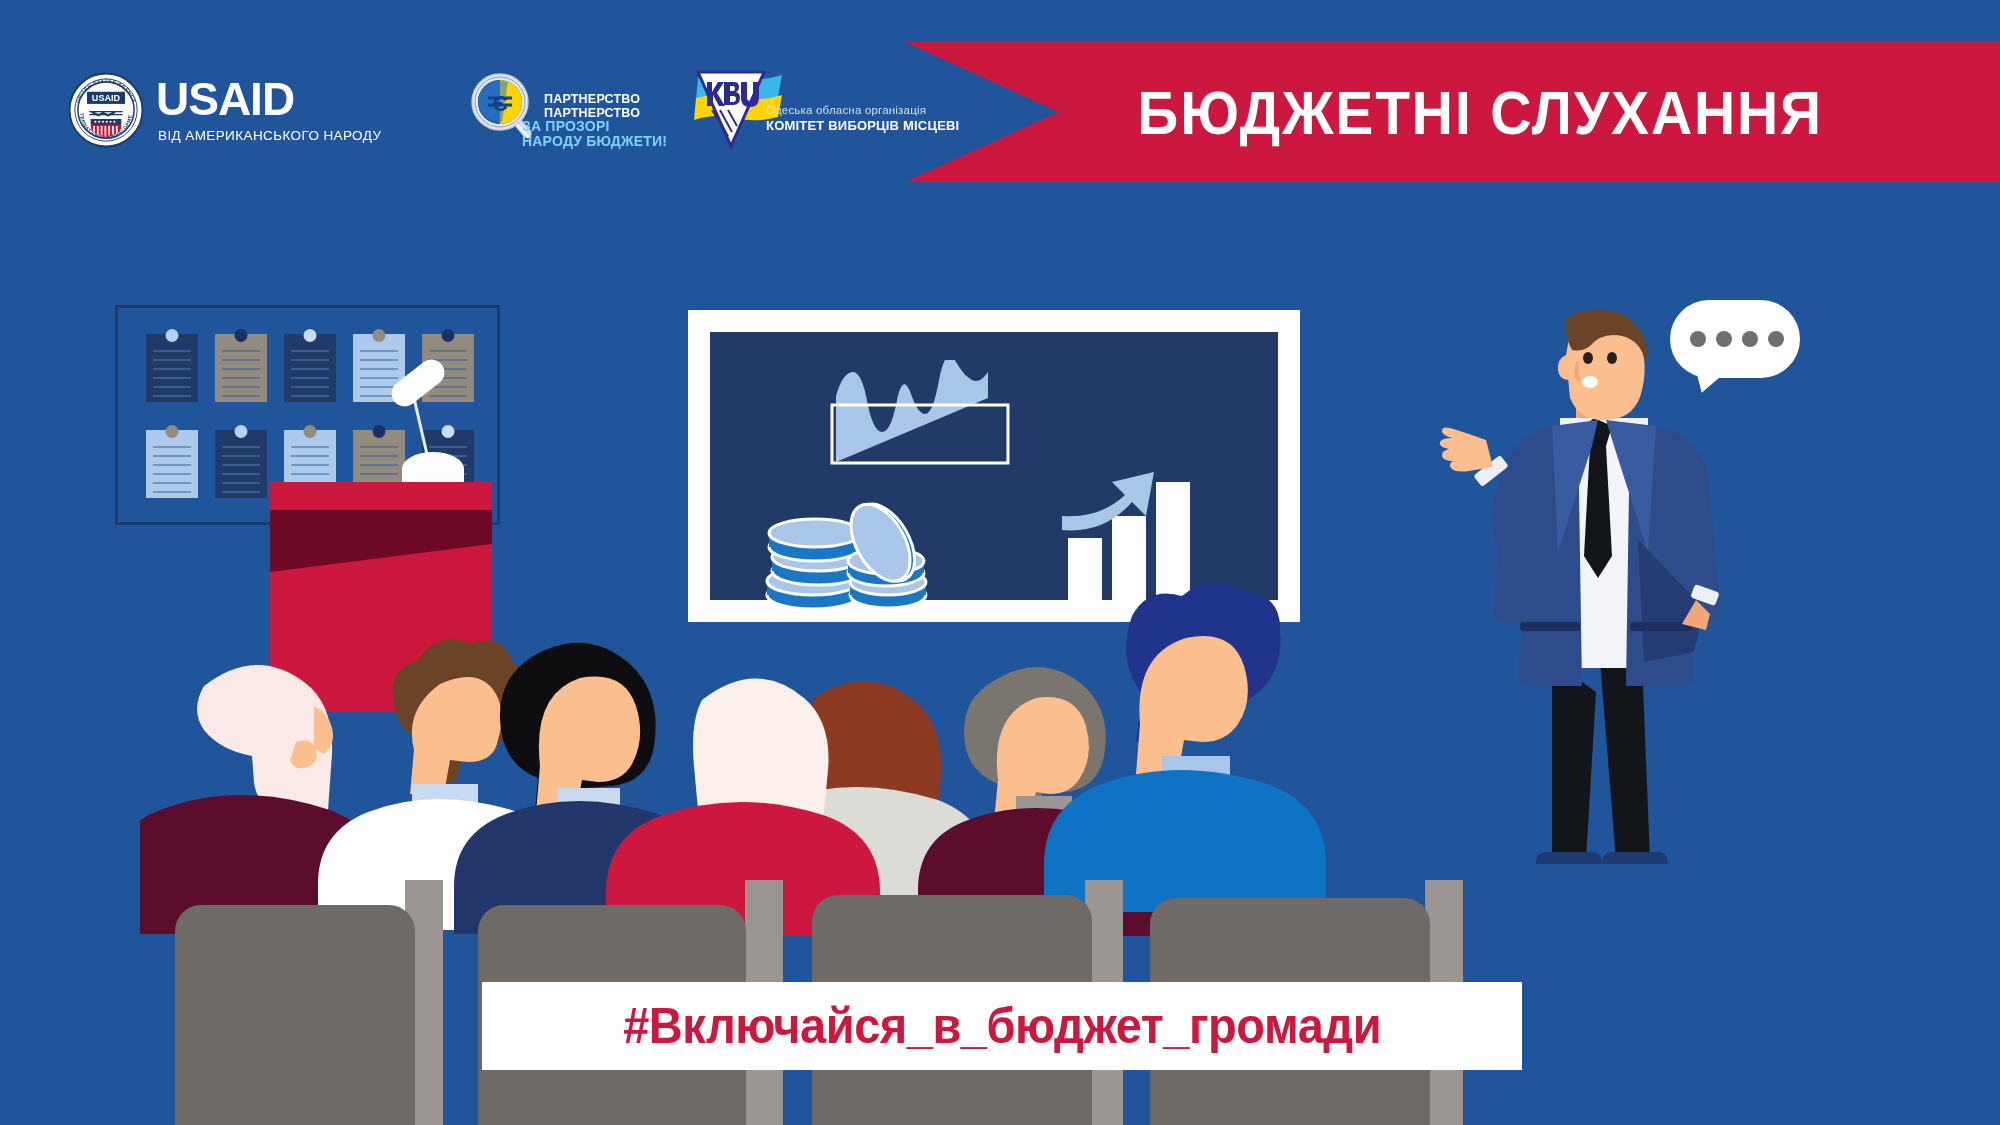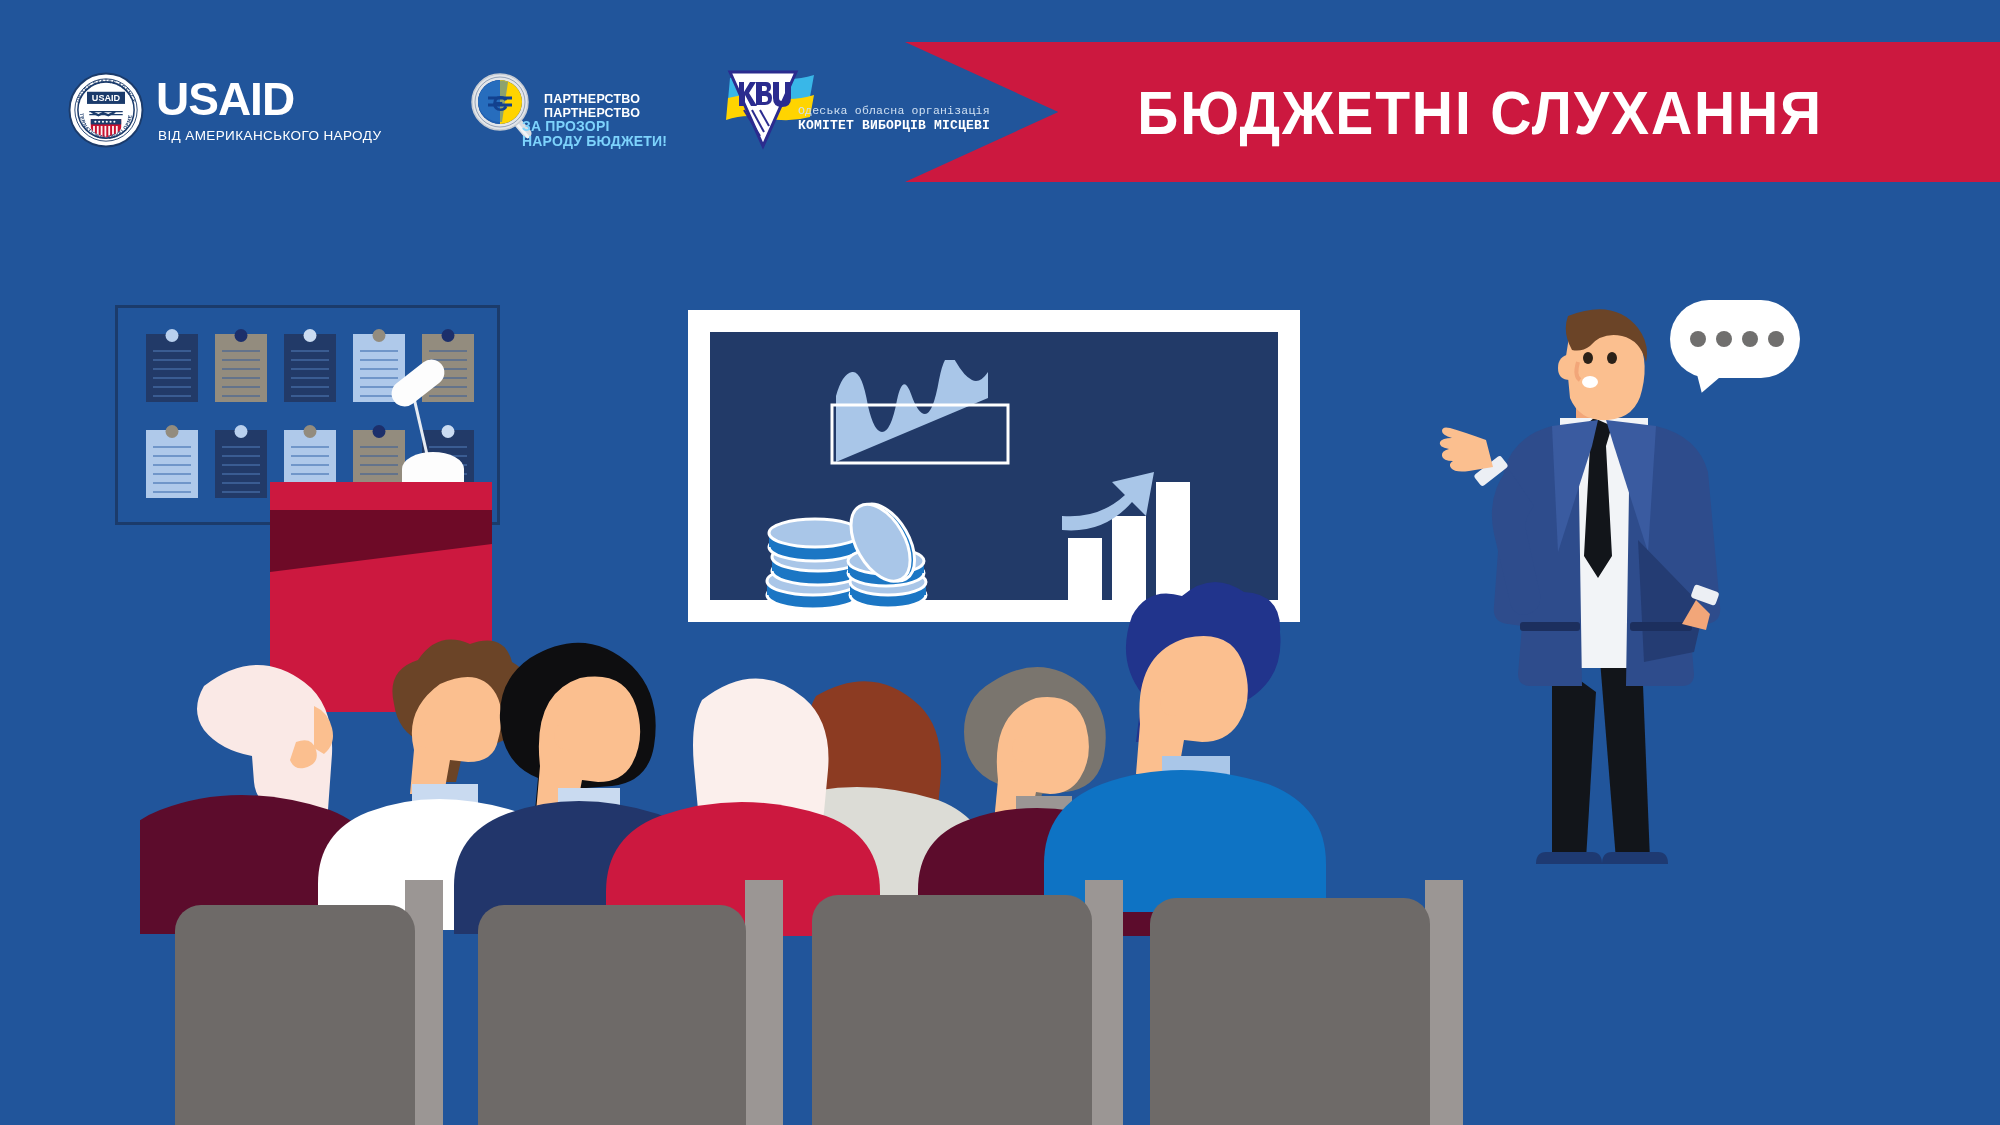--- a/index.html
+++ b/index.html
@@ -44,21 +44,21 @@
   #gp-text1{
     position:absolute;left:96px;top:20px;color:#ffffff;font-size:12.5px;
     font-weight:bold;line-height:14px;letter-spacing:0.2px;white-space:nowrap;
   }
   #gp-text2{
     position:absolute;left:74px;top:47px;color:#7dd3fc;font-size:14px;
     font-weight:bold;line-height:15px;letter-spacing:0.2px;white-space:nowrap;
   }
 
   
-  #kvu-logo{left:722px;top:66px;width:300px;height:90px;font-family:Liberation Mono, monospace;}
+  #kvu-logo{left:690px;top:66px;width:300px;height:90px;}
   #kvu-text1{
     position:absolute;left:76px;top:38px;color:#cfe0f2;font-size:11.5px;
     letter-spacing:0.2px;white-space:nowrap;
   }
   #kvu-text2{
     position:absolute;left:76px;top:52px;color:#ffffff;font-size:13px;
     font-weight:bold;letter-spacing:0.2px;white-space:nowrap;
   }
 
   
@@ -476,14 +476,17 @@
   <div class="abs stem" style="left: 405px; top: 880px; width: 38px; height: 245px; background: rgb(155, 150, 148);"></div>
   <div class="abs stem" style="left: 745px; top: 880px; width: 38px; height: 245px; background: rgb(155, 150, 148);"></div>
   <div class="abs stem" style="left: 1085px; top: 880px; width: 38px; height: 245px; background: rgb(155, 150, 148);"></div>
   <div class="abs stem" style="left: 1425px; top: 880px; width: 38px; height: 245px; background: rgb(155, 150, 148);"></div>
 
   <div class="abs chair" style="left: 175px; top: 905px; width: 240px; height: 220px; background: rgb(110, 106, 104);"></div>
   <div class="abs chair" style="left: 478px; top: 905px; width: 268px; height: 220px; background: rgb(110, 106, 104);"></div>
   <div class="abs chair" style="left: 812px; top: 895px; width: 280px; height: 230px; background: rgb(110, 106, 104);"></div>
   <div class="abs chair" style="left: 1150px; top: 898px; width: 280px; height: 227px; background: rgb(110, 106, 104);"></div>
 
+  <div class="abs" id="hashtag-box">
+    <div id="hashtag-text" style="color: rgb(204, 24, 63);">#Включайся_в_бюджет_громади</div>
+  </div>
 
 </div>
 
 </body></html>

